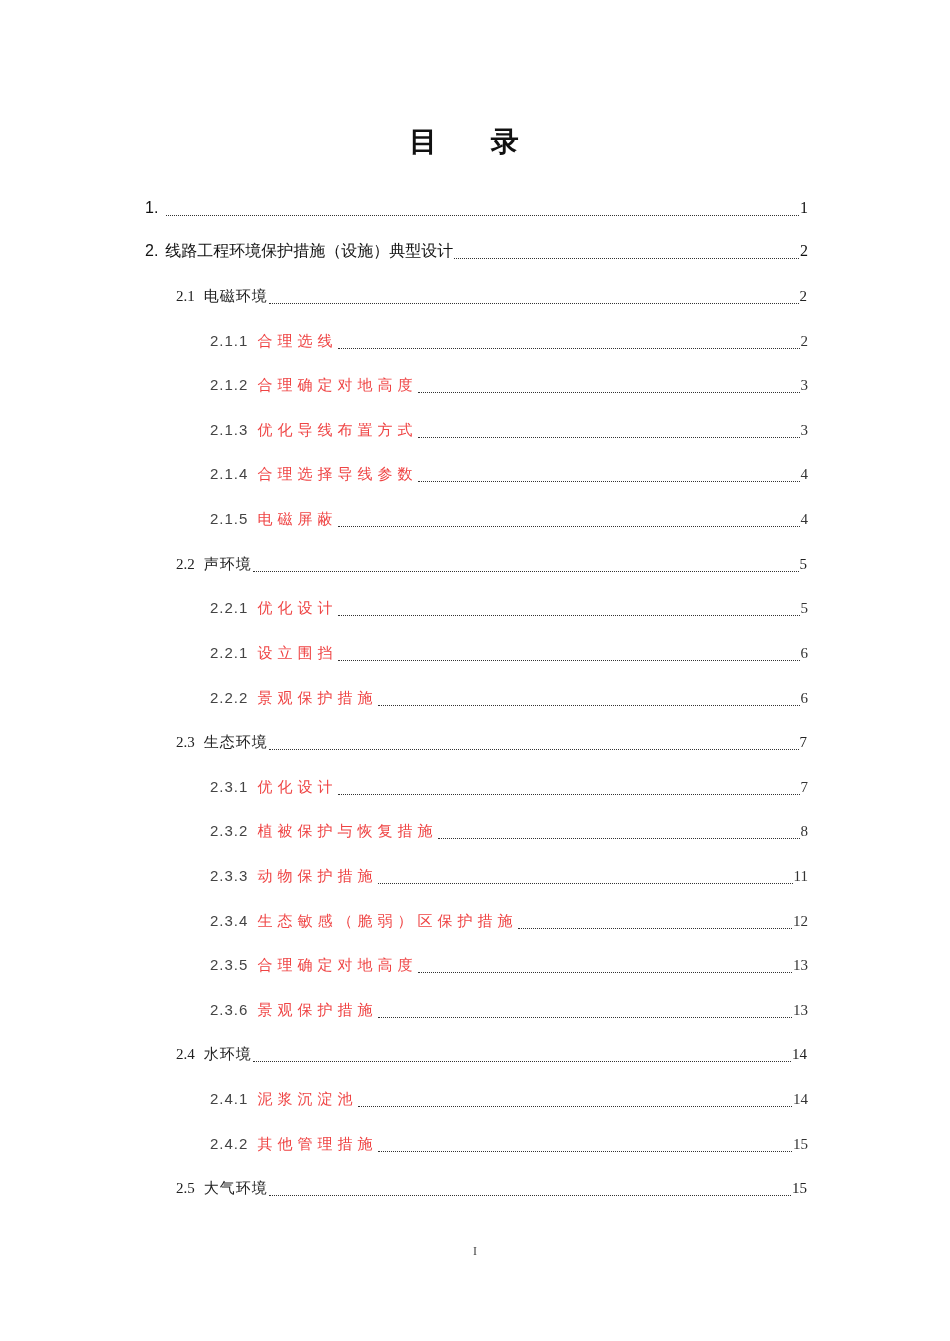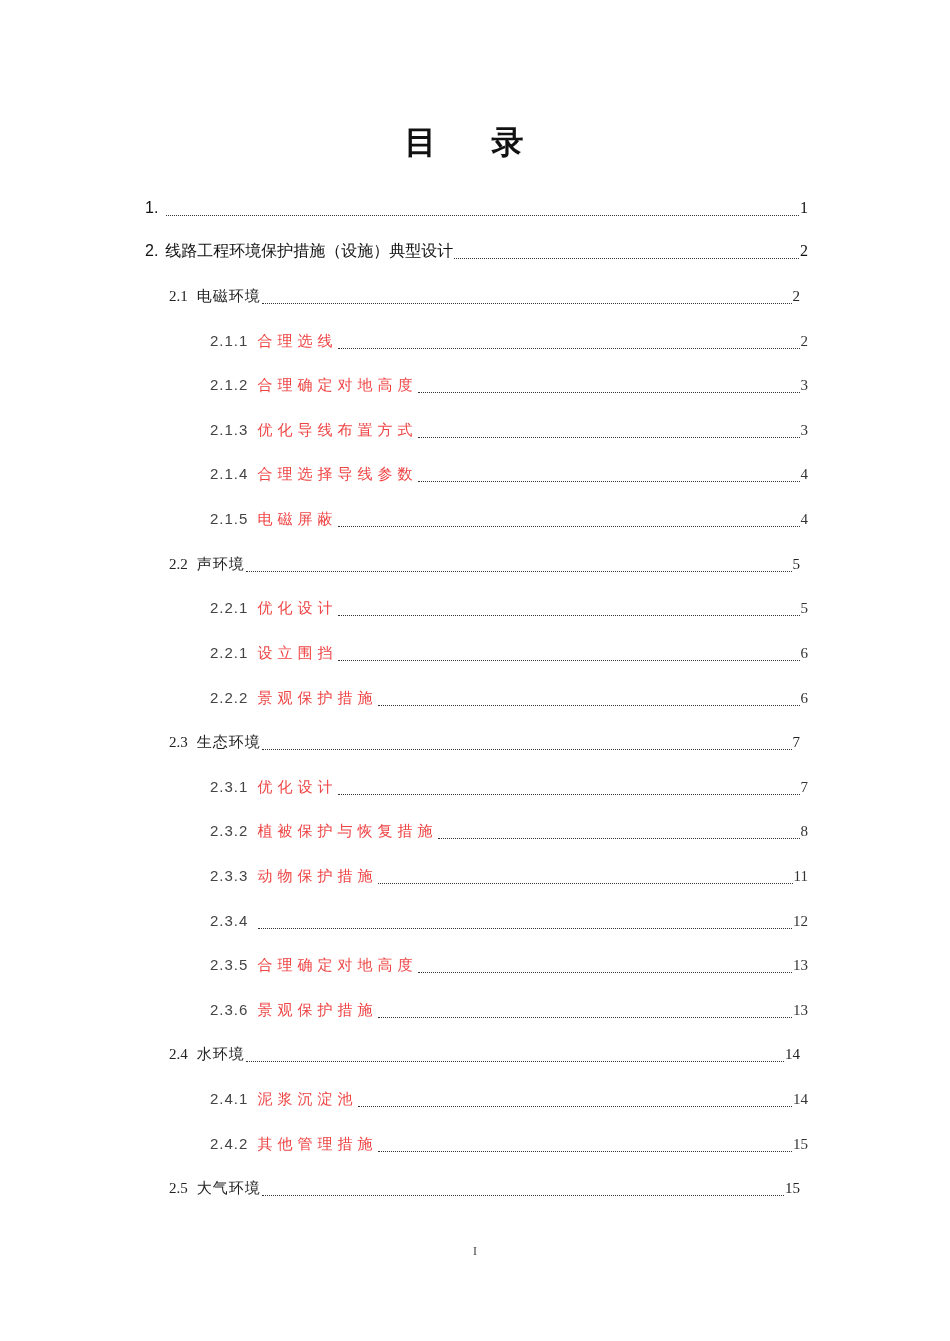--- a/index.html
+++ b/index.html
@@ -21,21 +21,21 @@
     top: 0;
     width: 950px;
     height: 1341px;
   }
   .toc-title {
     position: absolute;
     left: 0;
     width: 950px;
     top: 124px;
     text-align: center;
-    font-size: 32px;
+    font-size: 28px;
     font-weight: bold;
     letter-spacing: 22px;
     color: #111;
     line-height: 36px;
     box-sizing: border-box;
   }
   .toc-entry {
     position: absolute;
     display: flex;
     align-items: baseline;
@@ -74,21 +74,21 @@
   .lvl1 .num {
     font-family: "Liberation Sans", sans-serif;
     margin-right: 7px;
   }
   .lvl1 .label {
     font-weight: 500;
   }
   .lvl1 .page-no { font-size: 16px; }
   
   .lvl2 {
-    left: 169px;
+    left: 176px;
     width: 631px;
     font-size: 15px;
     color: #222;
     text-align: center;
   }
   .lvl2 .num {
     font-family: "Liberation Serif", serif;
     margin-right: 9px;
     font-size: 15px;
   }
@@ -235,20 +235,21 @@
 
   <div class="toc-entry lvl3" style="top:864px">
     <span class="num">2.3.3</span>
     <span class="label">动物保护措施</span>
     <span class="leader"></span>
     <span class="page-no">11</span>
   </div>
 
   <div class="toc-entry lvl3" style="top:909px">
     <span class="num">2.3.4</span>
+    <span class="label">生态敏感（脆弱）区保护措施</span>
     <span class="leader"></span>
     <span class="page-no">12</span>
   </div>
 
   <div class="toc-entry lvl3" style="top:953px">
     <span class="num">2.3.5</span>
     <span class="label">合理确定对地高度</span>
     <span class="leader"></span>
     <span class="page-no">13</span>
   </div>

